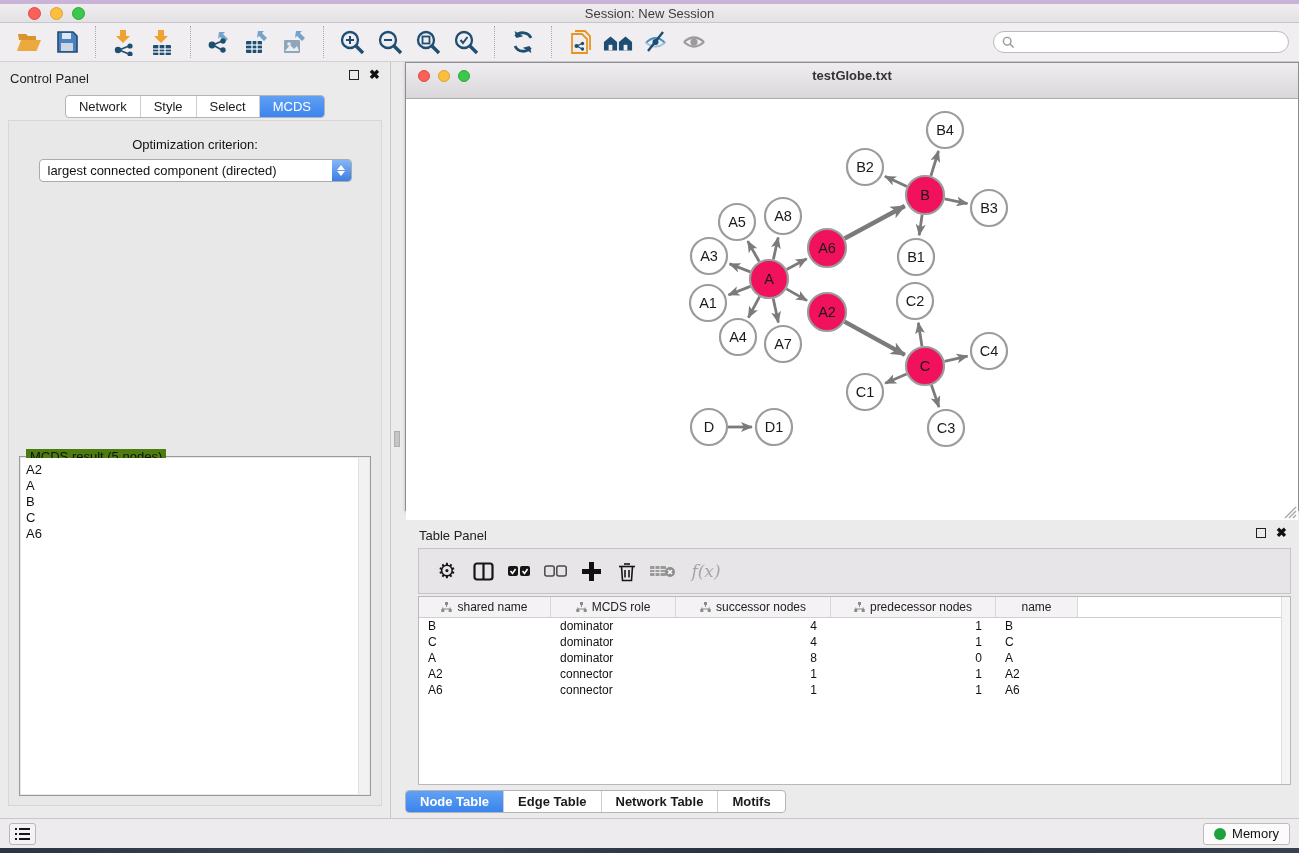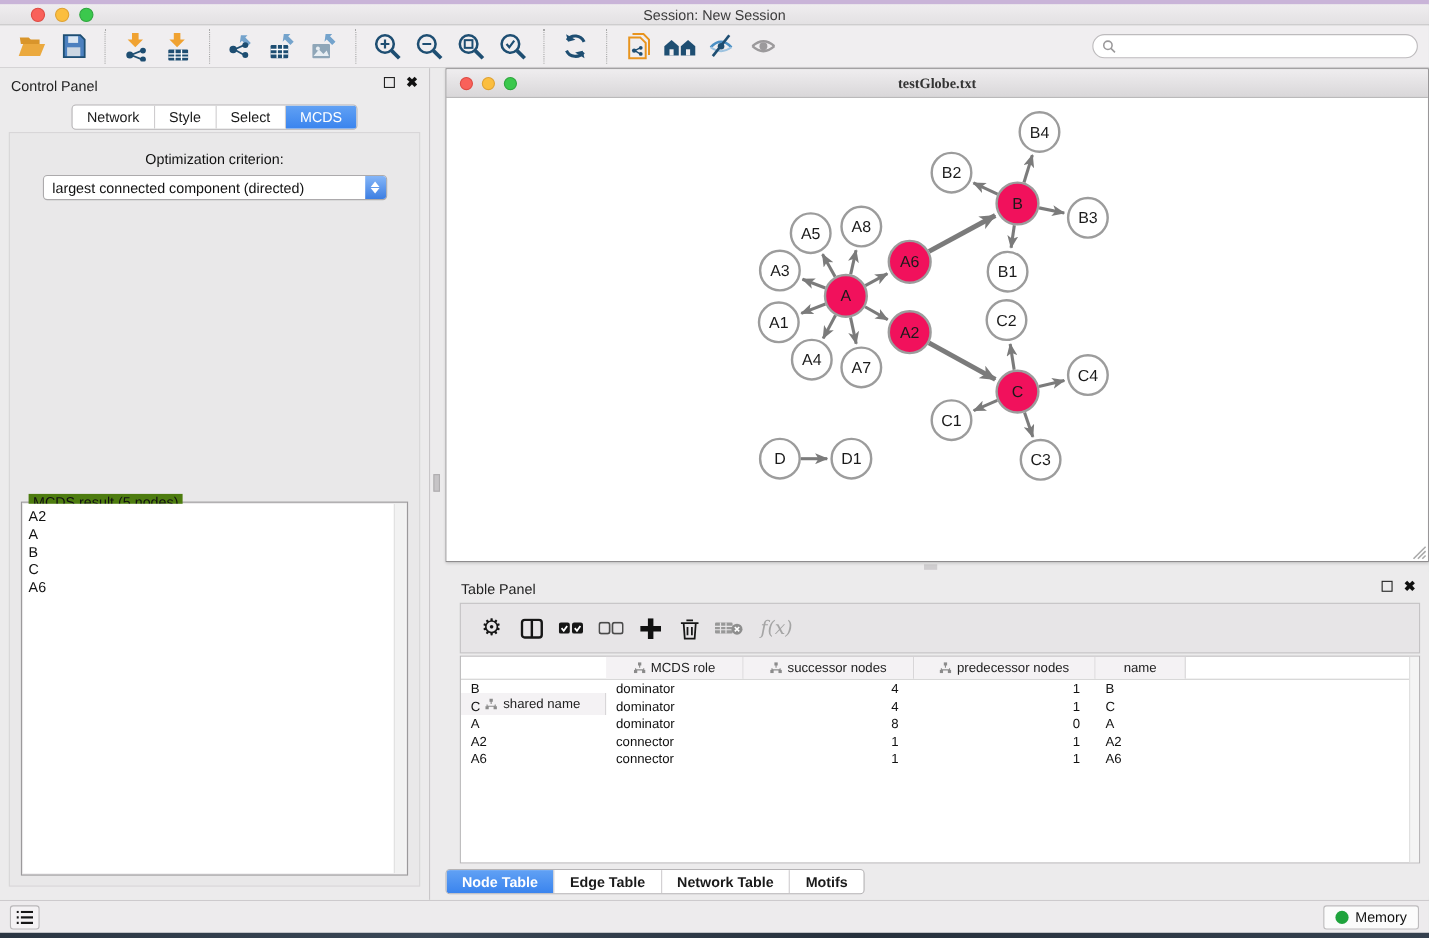--- a/index.html
+++ b/index.html
@@ -64,22 +64,22 @@
   .result-legend { position:absolute; top:-8px; left:6px; background:#4d7c0f; padding:0 4px;
     font-size:13px; color:#111; }
   .result-list { position:absolute; inset:1px; background:#fff; padding:4px 0 0 5px; overflow:hidden; }
   .result-list .scroll-track { position:absolute; right:0; top:0; bottom:0; width:11px;
     background:#F2F2F2; border-left:1px solid #E0E0E0; }
   .list-item { font-size:13px; line-height:16px; color:#111; }
 
   
   .net-window { position:absolute; left:405px; top:0; width:894px; height:449px;
     background:#fff; border:1px solid #8E8C8E; box-shadow:0 1px 3px rgba(0,0,0,0.2); }
-  .net-titlebar { height:26px; background:linear-gradient(#EFEDEF,#D9D7D9);
-    border-bottom:1px solid #ABA9AB; position:relative;font-family:Liberation Serif, serif; }
+  .net-titlebar { height:36px; background:linear-gradient(#EFEDEF,#D9D7D9);
+    border-bottom:1px solid #ABA9AB; position:relative; }
   .net-titlebar .title { text-align:center; font-size:13px; font-weight:bold; color:#333; line-height:26px; }
   .net-lights { position:absolute; left:12px; top:7px; display:flex; gap:8px; }
   .net-lights .light { width:12px; height:12px; }
   .net-canvas { position:relative; width:100%; height:421px; background:#fff; }
   .resize-grip { position:absolute; right:1px; bottom:1px; }
   .divider-nub { position:absolute; left:394px; top:369px; width:6px; height:16px; background:#C6C4C6; border:1px solid #AFADAF; }
   .divider-nub2 { position:absolute; left:840px; top:451px; width:12px; height:5px; background:#CFCDCF; }
 
   
   .table-panel { position:absolute; left:405px; top:458px; right:0; height:295px; background:#ECEBEC; }
@@ -534,21 +534,21 @@
             <circle cx="20" cy="9" r="5" fill="#8E8E8E"></circle>
             <path d="M18 7l4 4M22 7l-4 4" stroke="#fff" stroke-width="1.5"></path>
             </svg>
         </span>
         <span class="tp-tool" style="width:44px;">
           <span class="fx-label">f(x)</span>
         </span>
       </div>
       <div class="tp-table">
         <div class="tbl-header" id="tbl-header">
-            <div class="th" style="width: 132px; margin-top: 33px;">
+            <div class="th" style="width: 132px;">
               <svg width="11" height="10" viewBox="0 0 11 10">
                 <g stroke="#8B8B8B" stroke-width="1">
                   <line x1="5.5" y1="2" x2="5.5" y2="5"></line>
                   <line x1="1.8" y1="7" x2="9.2" y2="7"></line>
                   <line x1="1.8" y1="5.5" x2="1.8" y2="7"></line>
                   <line x1="9.2" y1="5.5" x2="9.2" y2="7"></line>
                 </g>
                 <g fill="#8B8B8B">
                   <rect x="4" y="0" width="3" height="3"></rect>
                   <rect x="0.3" y="7" width="3" height="3"></rect>

